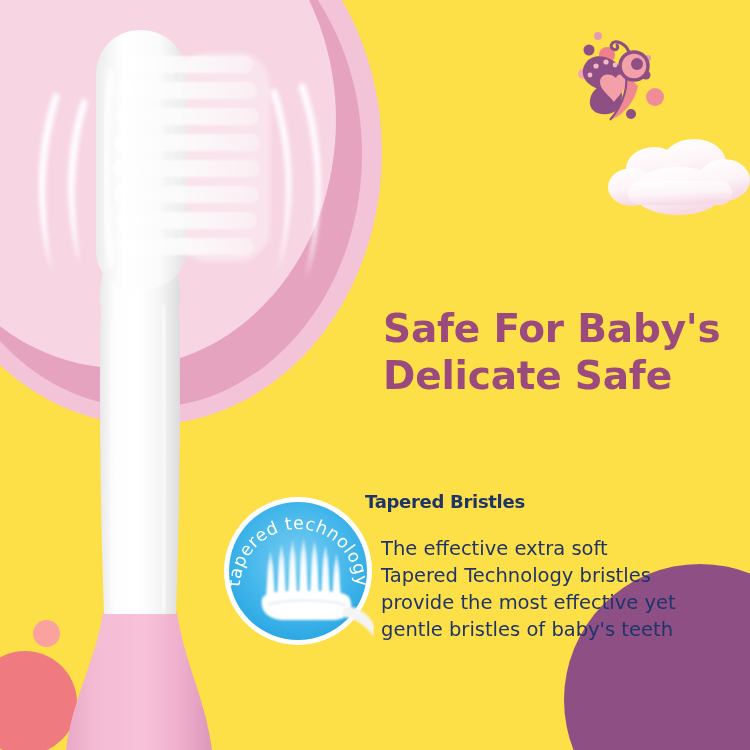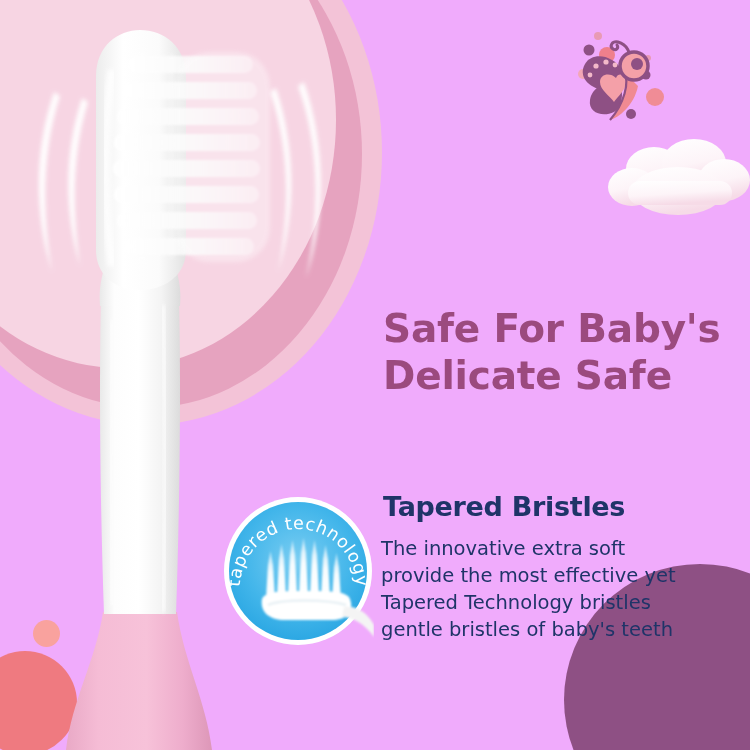--- a/index.html
+++ b/index.html
@@ -9,21 +9,21 @@
   body {
     width: 750px;
     height: 750px;
     font-family: "DejaVu Sans", sans-serif;
   }
   #stage {
     position: relative;
     width: 750px;
     height: 750px;
     overflow: hidden;
-    background: #f0abfc;
+    background: #fde047;
   }
 
   
   .bg-ring-outer {
     position: absolute;
     left: -88px;
     top: -120px;
     width: 470px;
     height: 545px;
     border-radius: 50%;
@@ -120,26 +120,26 @@
   
   .badge-wrap {
     position: absolute;
     left: 222px;
     top: 495px;
     width: 152px;
     height: 152px;
   }
   .feature-title {
     position: absolute;
-    left: 383px;
+    left: 365px;
     top: 491px;
     color: #1f3468;
     font-family: "DejaVu Sans", sans-serif;
     font-weight: bold;
-    font-size: 27px;
+    font-size: 18px;
     letter-spacing: -0.3px;
     white-space: nowrap;
   }
   .feature-body {
     position: absolute;
     left: 381px;
     top: 535px;
     width: 350px;
     color: #1f3468;
     font-family: "DejaVu Sans", sans-serif;
@@ -349,19 +349,19 @@
 
         <path d="M122 112 C 134 110, 146 118, 152 130 L 152 142 C 142 128, 130 122, 120 122 Z" fill="#f4f4f4"></path>
 
         <path d="M46 110 C 60 104, 104 104, 124 110" stroke="#e4eef3" stroke-width="2.5" fill="none" opacity="0.8"></path>
       </g>
     </svg>
   </div>
 
   <div class="feature-title">Tapered Bristles</div>
   <div class="feature-body">
-    <div>The innovative extra soft</div>
+    <div>The effective extra soft</div>
+    <div>Tapered Technology bristles</div>
     <div>provide the most effective yet</div>
-    <div>Tapered Technology bristles</div>
     <div>gentle bristles of baby's teeth</div>
   </div>
 
 </div>
 
 </body></html>

